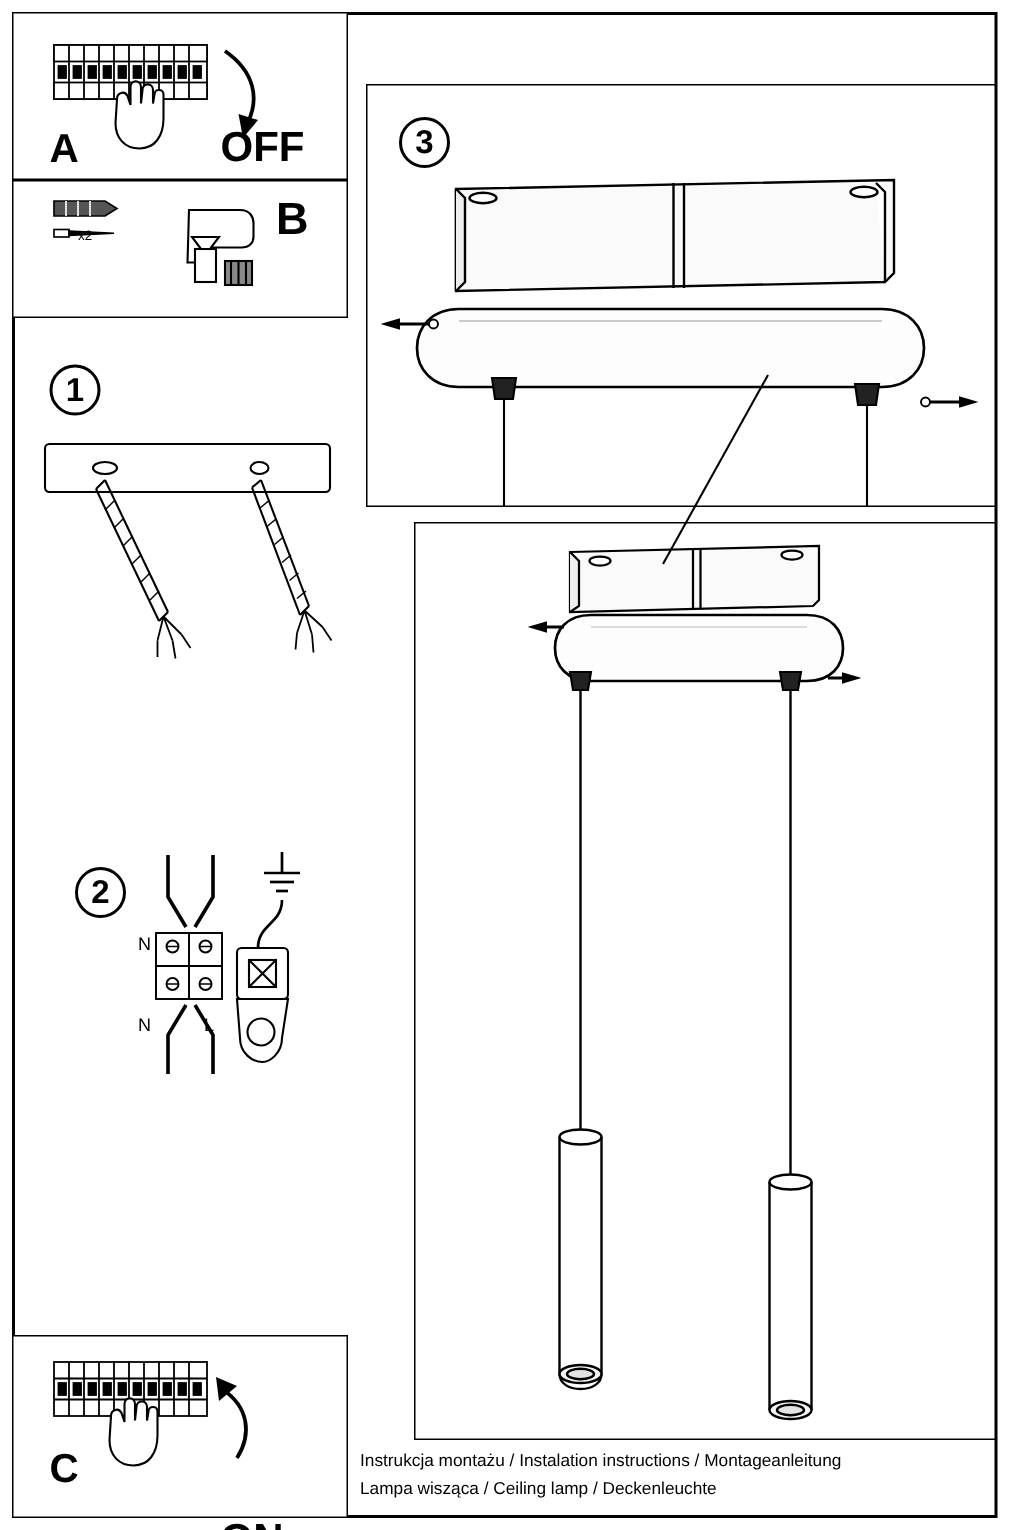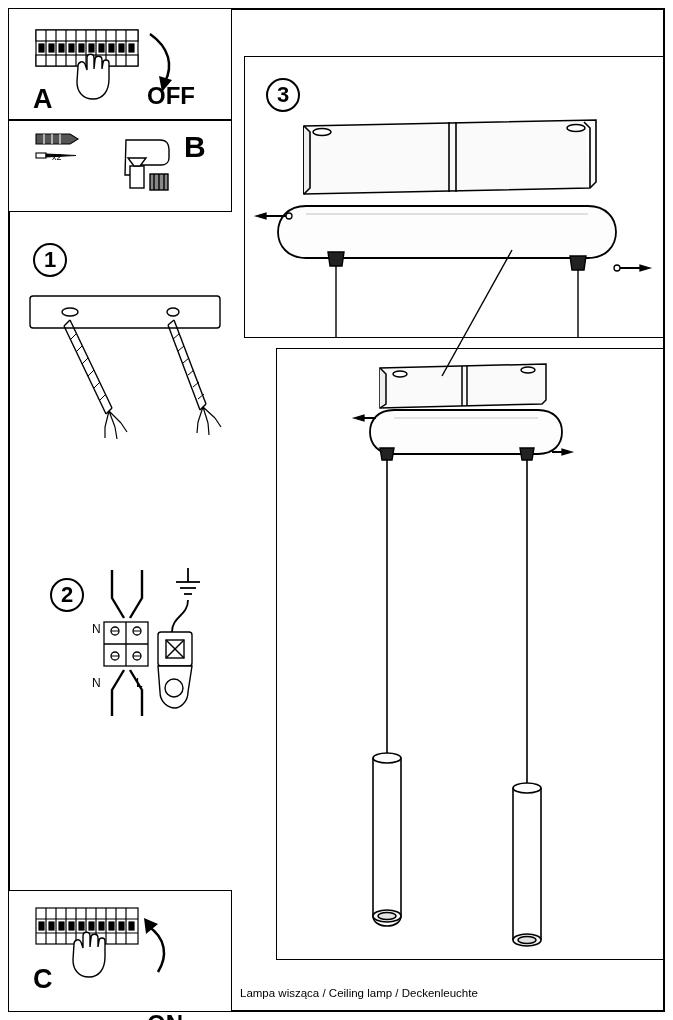--- a/index.html
+++ b/index.html
@@ -28,21 +28,21 @@
     border: 1.5px solid #000;
     box-sizing: border-box;
     background: #fff;
   }
   .lbl {
     position: absolute;
     font-weight: bold;
     line-height: 1;
   }
   .big-letter { font-size: 27px; }
-  .word { font-size: 24px; font-weight: bold; }
+  .word { font-size: 28px; font-weight: bold; }
   .circle-num {
     position: absolute;
     width: 34px; height: 34px;
     border: 2px solid #000;
     border-radius: 50%;
     box-sizing: border-box;
     font-size: 22px;
     font-weight: bold;
     text-align: center;
     line-height: 30px;
@@ -390,15 +390,16 @@
         <path d="M66 54 c0 -4 5 -6 7 -2 l2 6 0 -12 c0 -5 7 -5 7 0 l0 11 1 -9 c0 -5 7 -5 7 0 l0 9 1 -6 c0 -4 6 -4 6 0 l0 16 c0 12 -6 20 -16 20 -10 0 -16 -7 -16 -17 z"></path>
       </g>
 
       <g fill="none" stroke="#000" stroke-width="2.5">
         <path d="M150 82 C160 66 158 48 140 36"></path>
       </g>
       <polygon points="136,28 150,34 138,44" fill="#000"></polygon>
     </svg>
   </div>
 
+  <div class="caption" style="left:240px; top:966px;">Instrukcja montażu / Instalation instructions / Montageanleitung</div>
   <div class="caption" style="left:240px; top:985px;">Lampa wisząca / Ceiling lamp / Deckenleuchte</div>
 
 </div>
 
 </body></html>

